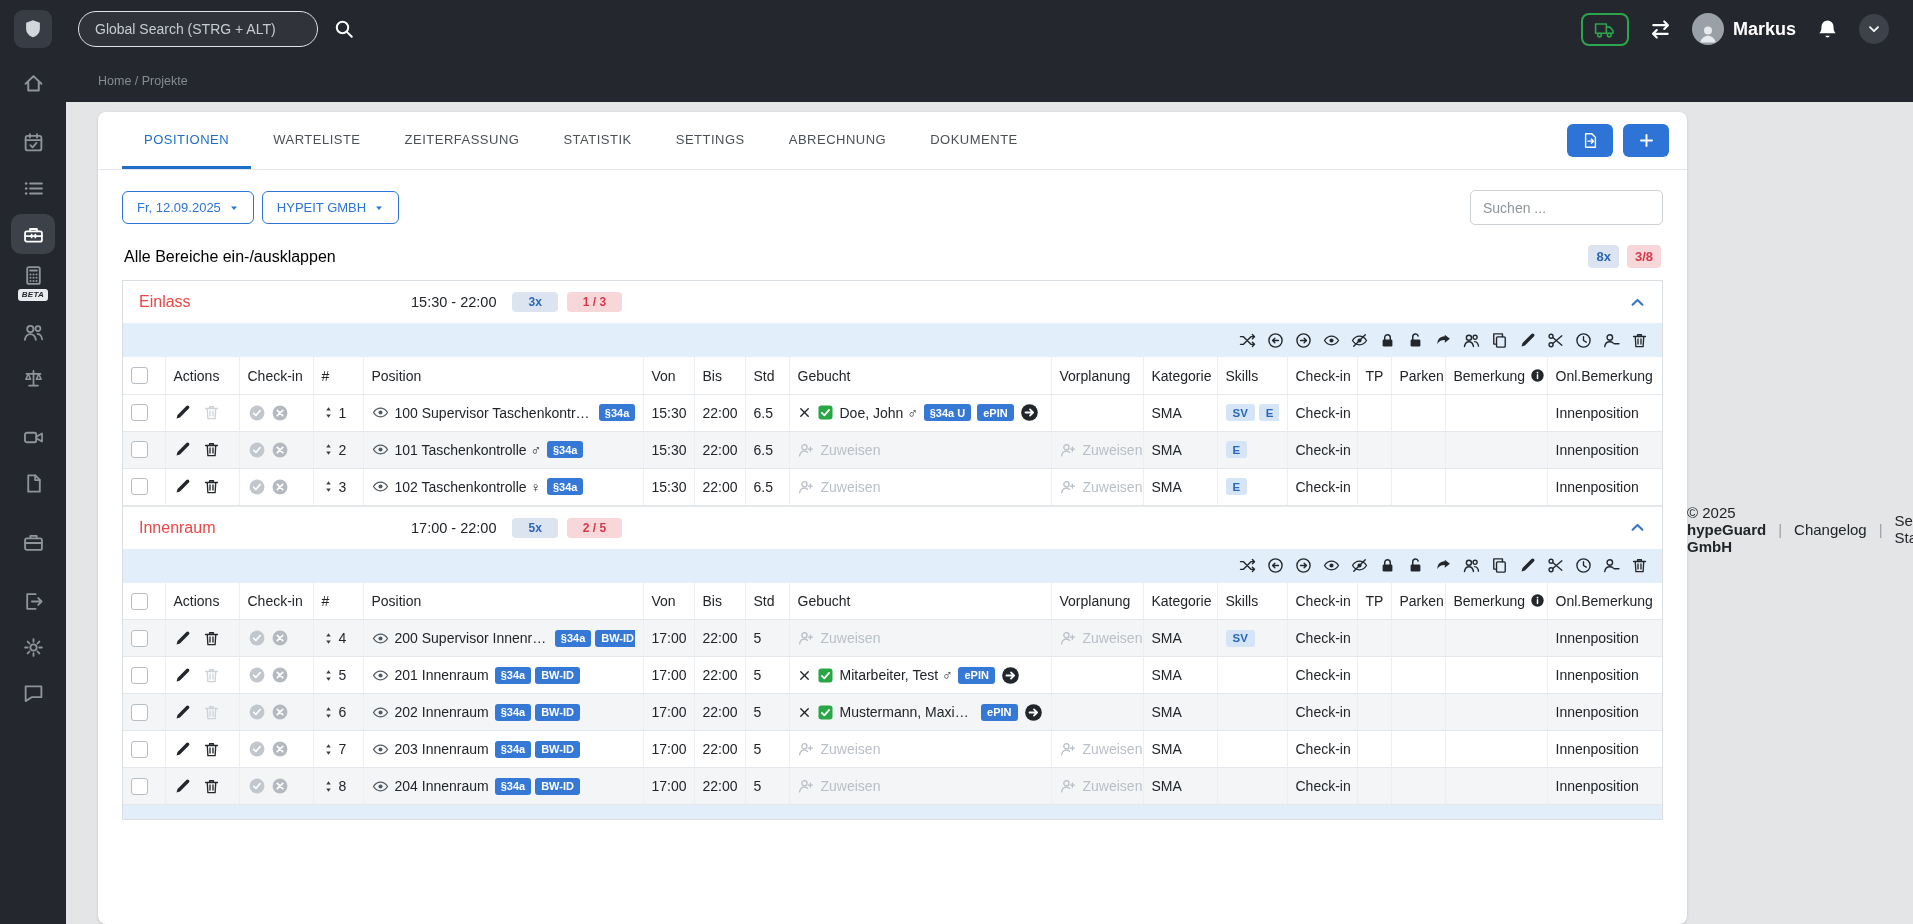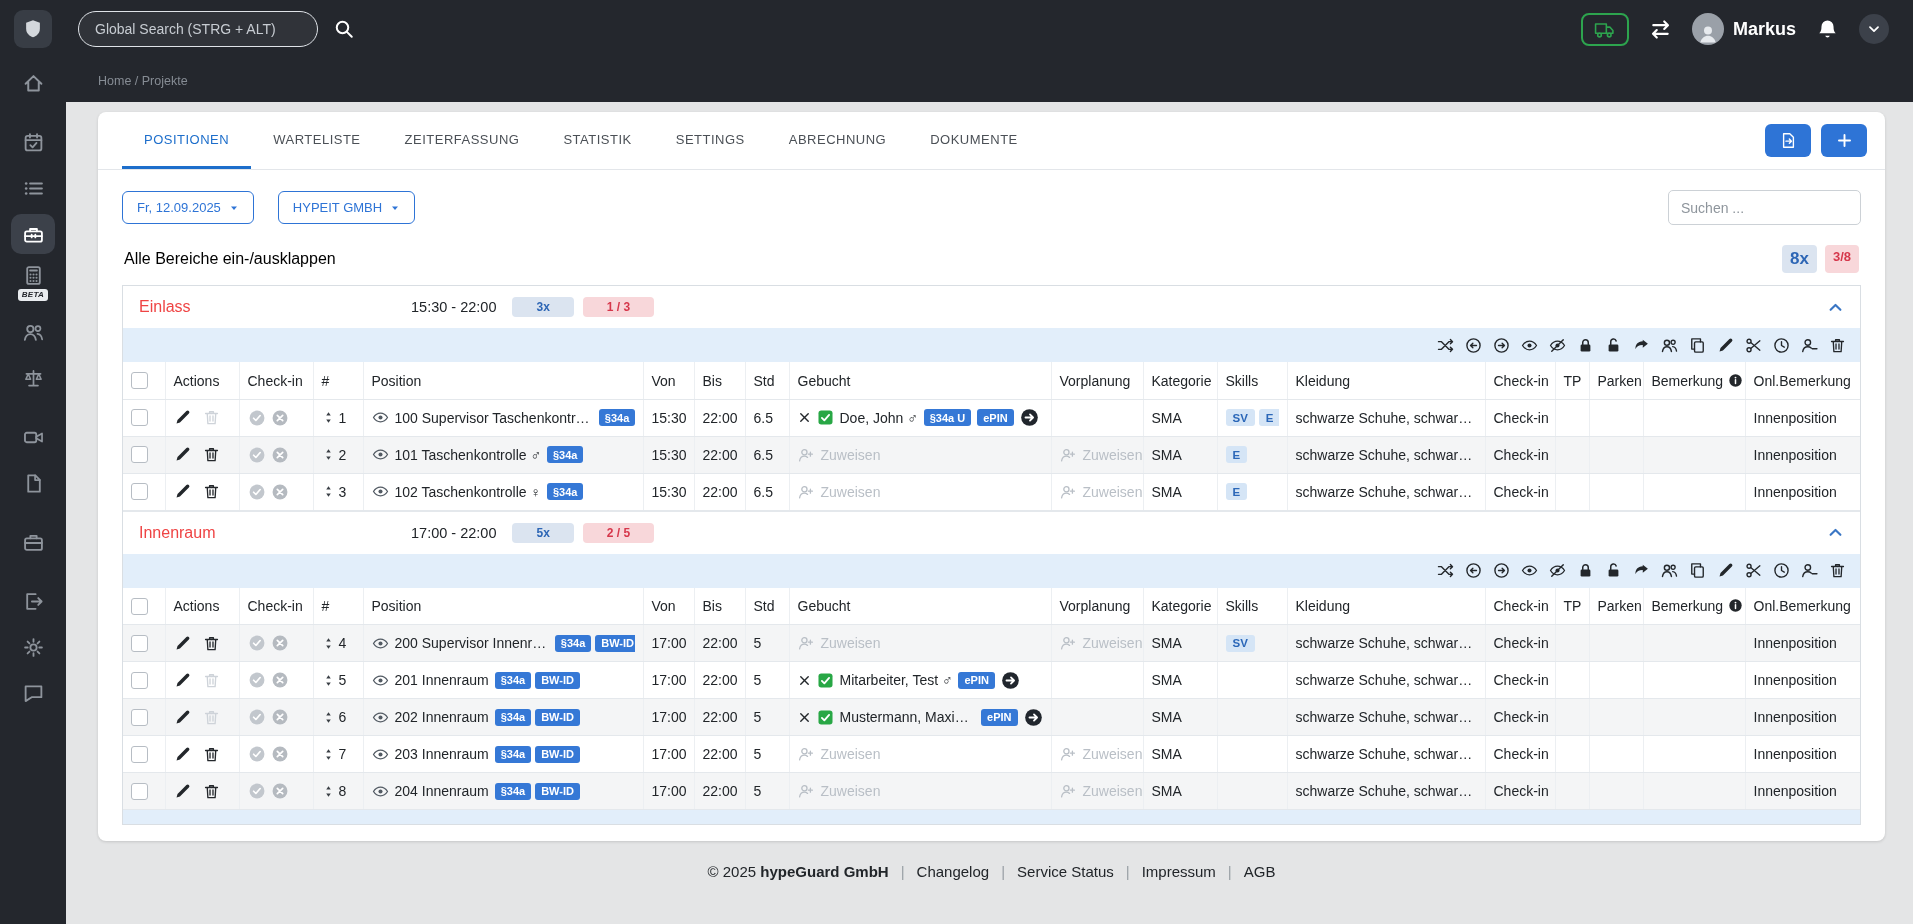--- a/index.html
+++ b/index.html
@@ -39,50 +39,50 @@
   .chev-circle [data-icon] { width:14px; height:14px; }
 
   
   .page-header { background:#24272d; padding:12px 32px 14px; flex-shrink:0; }
   .ph-title-row { display:flex; align-items:center; gap:12px; color:#ffffff; }
   .back-icon { width:22px; height:22px; color:#ffffff; }
   .page-title { font-size:24px; font-weight:600; letter-spacing:.2px; line-height:30px; }
   .breadcrumb { color:#868c94; font-size:12.5px; margin-top:4px; }
 
   
-  .content { flex:1; padding:10px 28px 0 32px; display:flex; flex-direction:column; overflow:hidden; }
+  .content { flex:1; padding:10px 28px 0 32px; display:flex; flex-direction:row; overflow:hidden; }
   .card { background:#ffffff; border-radius:8px; box-shadow:0 1px 3px rgba(0,0,0,.14); }
   .tabbar { display:flex; align-items:center; border-bottom:1px solid #e3e6ea; padding:0 18px 0 24px; height:58px; }
   .tabs { display:flex; height:100%; }
   .tab { display:flex; align-items:center; padding:0 22px; font-size:13px; letter-spacing:.5px; color:#4b5056; border-bottom:3px solid transparent; text-transform:uppercase; }
   .tab.active { color:#1d6ecb; border-bottom-color:#1d6ecb; }
   .tab-actions { margin-left:auto; display:flex; gap:10px; }
   .btn-primary { width:46px; height:33px; background:#2e74d6; border:none; border-radius:6px; color:#ffffff; display:flex; align-items:center; justify-content:center; }
   .btn-primary [data-icon] { width:17px; height:17px; }
 
   .card-body { padding:20px 24px 16px; }
-  .filter-row { display:flex; align-items:center; gap:24px; }
+  .filter-row { display:flex; align-items:center; gap:8px; }
   .btn-outline { height:33px; padding:0 14px; background:#ffffff; border:1px solid #2e74d6; color:#2e74d6; border-radius:6px; font-size:13px; font-family:"Liberation Sans",sans-serif; display:flex; align-items:center; gap:8px; }
   .btn-outline [data-icon] { width:10px; height:10px; }
   .table-search { margin-left:auto; width:193px; height:35px; border:1px solid #ccd1d6; border-radius:5px; padding:0 12px; font-size:14px; color:#333; font-family:"Liberation Sans",sans-serif; outline:none; }
   .table-search::placeholder { color:#8e959c; }
 
   .collapse-row { display:flex; align-items:center; margin:20px 2px 12px; }
   .collapse-link { color:#000000; font-size:16px; text-decoration:none; }
   .collapse-badges { margin-left:auto; display:flex; gap:8px; }
-  .badge-lblue { background:#dbe4f0; color:#2d66b5; font-size:17px; font-weight:bold; padding:4px 8px; border-radius:4px; }
+  .badge-lblue { background:#dbe4f0; color:#2d66b5; font-size:13px; font-weight:bold; padding:4px 8px; border-radius:4px; }
   .badge-red { background:#f8d7da; color:#d6374b; font-size:13px; font-weight:bold; padding:4px 8px; border-radius:4px; }
 
   
   .sections { border:1px solid #d9dee3; }
   .section + .section { border-top:1px solid #e4e8ec; }
   .section-head { display:flex; align-items:center; height:42px; padding:0 16px; background:#ffffff; }
   .section-title { color:#ef4444; font-size:16px; width:272px; text-decoration:none; flex-shrink:0; }
   .section-time { font-size:14.5px; color:#212529; margin-right:16px; }
-  .section-head .badge-lblue, .section-head .badge-red { font-size:12px; padding:3px 24px; margin-right:9px; }
+  .section-head .badge-lblue, .section-head .badge-red { font-size:12px; padding:3px 16px; margin-right:9px; }
   .section-chevron { margin-left:auto; width:17px; height:17px; color:#3a76c4; }
   .section-toolbar { height:34px; background:#e2eefa; display:flex; align-items:center; justify-content:flex-end; gap:11px; padding:0 14px; }
   .tb-icon { width:17px; height:17px; color:#23272b; }
 
   table.pos-table { width:100%; border-collapse:collapse; table-layout:fixed; font-size:14px; color:#212529; background:#fff; }
   .pos-table th, .pos-table td { border-bottom:1px solid #e4e8ec; border-right:1px solid #eceff2; padding:0 8px; height:37px; text-align:left; white-space:nowrap; overflow:hidden; font-weight:normal; }
   .pos-table th:last-child, .pos-table td:last-child { border-right:none; }
   tr.striped td { background:#f4f5f6; }
   .c-cb { width:42px; text-align:center; }
   .col-actions { width:74px; } .col-dots { width:74px; } .col-num { width:50px; }

